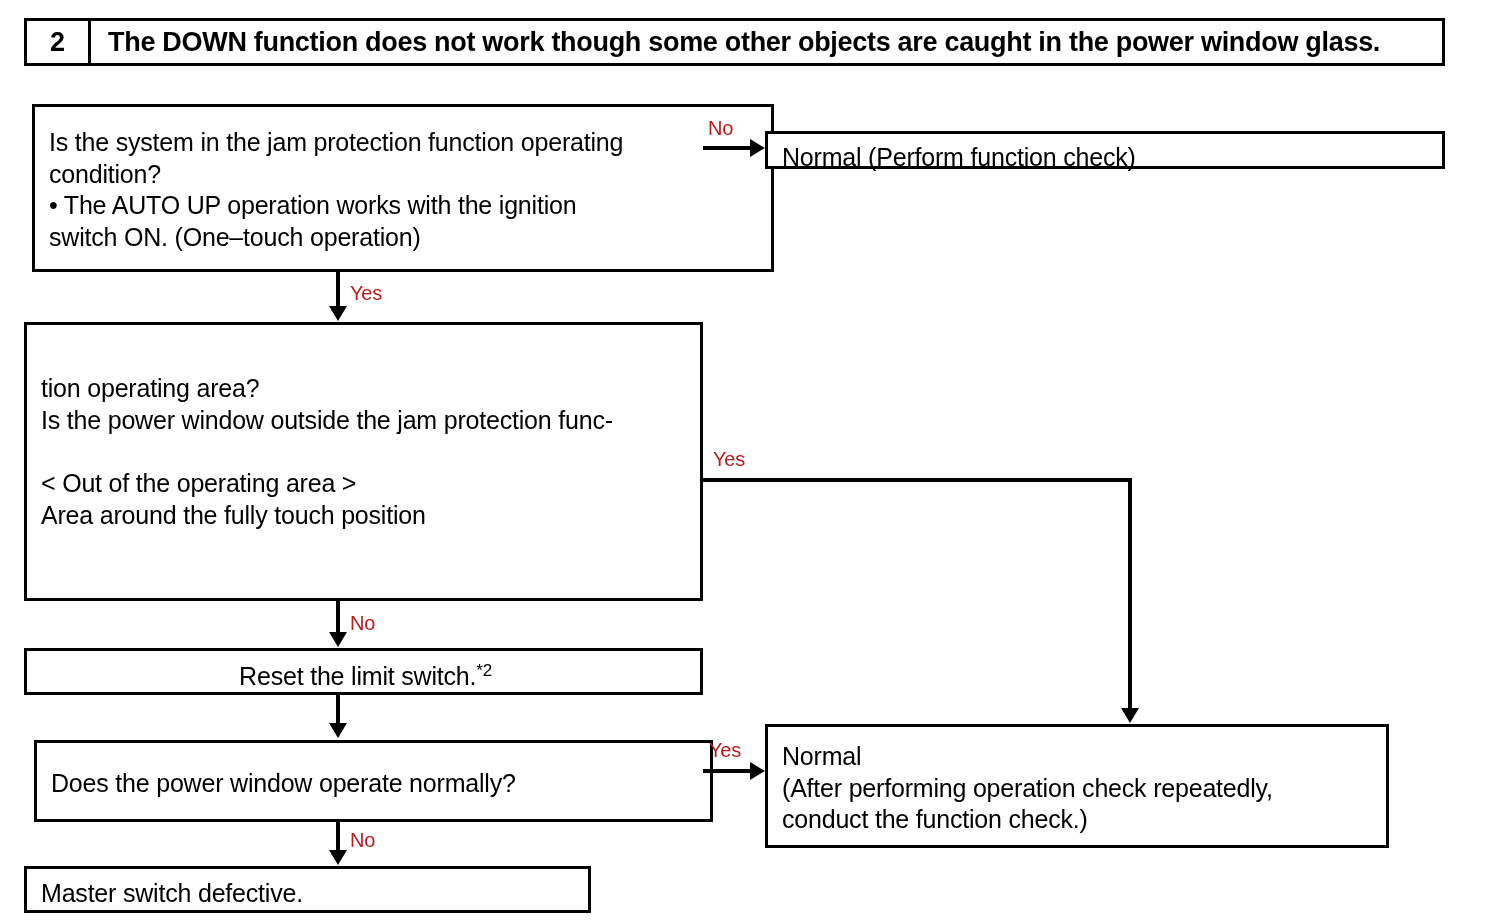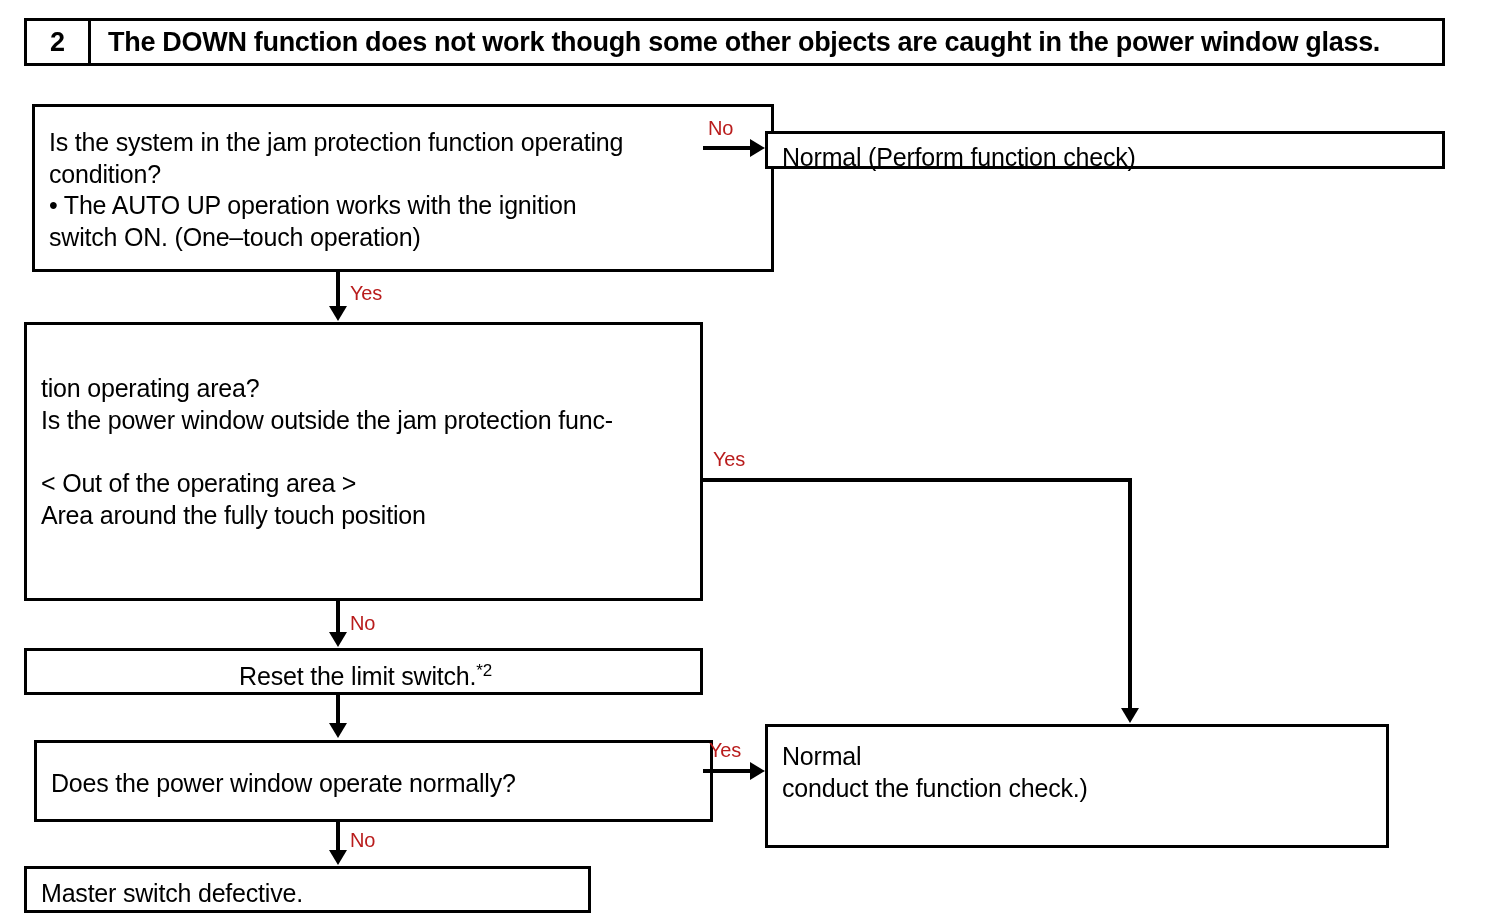--- a/index.html
+++ b/index.html
@@ -190,20 +190,21 @@
     <div class="txt">Does the power window operate normally?</div>
   </div>
 
   <div class="hline" style="left:703px; top:769px; width:48px;"></div>
   <div class="arrow-right" style="left:750px; top:762px;"></div>
   <div class="edge-label" style="left:709px; top:740px;">Yes</div>
 
   <div class="box" id="box-normal2">
     <div class="txt">
       <div>Normal</div>
+      <div class="line-just">(After performing operation check repeatedly,</div>
       <div>conduct the function check.)</div>
     </div>
   </div>
 
   <div class="vline" style="left:336px; top:822px; height:30px;"></div>
   <div class="arrow-down" style="left:329px; top:850px;"></div>
   <div class="edge-label" style="left:350px; top:830px;">No</div>
 
   <div class="box" id="box-master">
     <div class="txt">Master switch defective.</div>

